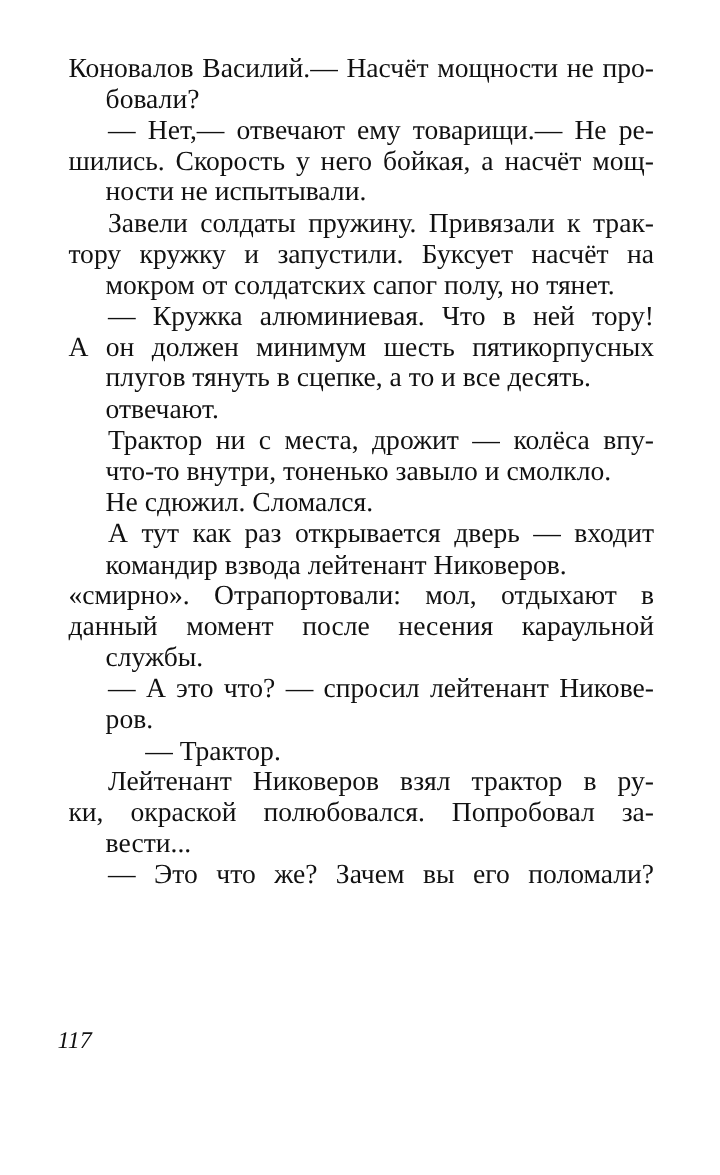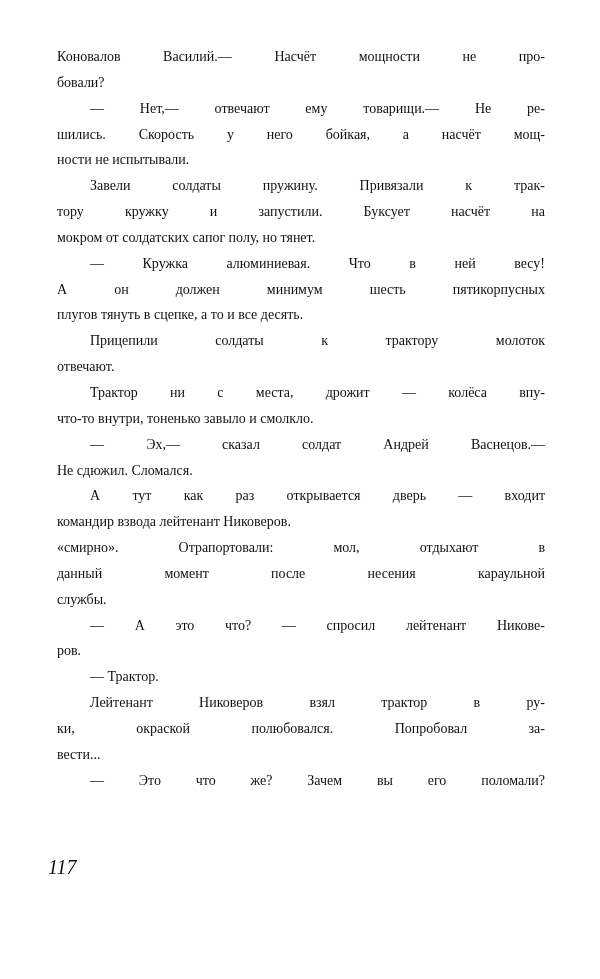--- a/index.html
+++ b/index.html
@@ -1,53 +1,51 @@
 <!DOCTYPE html>
 <html><head>
 <meta charset="utf-8">
 <style>
   html, body { margin: 0; padding: 0; background: #ffffff; }
   body { width: 600px; height: 979px; position: relative; overflow: hidden; }
   .page {
     position: absolute; left: 57px; top: 44px; width: 488px;
     font-family: "Liberation Serif", "DejaVu Serif", serif;
-    font-size: 14px; color: #111111;
+    font-size: 23px; color: #111111;
   }
   .line {
     height: 25.85px; line-height: 25.85px; white-space: nowrap;
     text-align: justify; text-align-last: justify; overflow: visible;
   }
-  .line.last { text-align-last: left; }
+  .line.last { text-align-last: left; margin-left: 31px; }
   .line.indent { padding-left: 33px; }
   .page-number {
     position: absolute; left: 0; width: 600px; top: 856px;
     text-align: left; font-family: "Liberation Serif", "DejaVu Serif", serif;
     font-size: 20px; font-style: italic; font-weight: normal; color: #111111; margin-left: 48px;
   }
 </style>
 </head>
 <body>
 
 <div class="page">
   <div class="line">Коновалов Василий.— Насчёт мощности не про-</div>
   <div class="line last">бовали?</div>
   <div class="line indent">— Нет,— отвечают ему товарищи.— Не ре-</div>
   <div class="line">шились. Скорость у него бойкая, а насчёт мощ-</div>
   <div class="line last">ности не испытывали.</div>
   <div class="line indent">Завели солдаты пружину. Привязали к трак-</div>
   <div class="line">тору кружку и запустили. Буксует насчёт на</div>
   <div class="line last">мокром от солдатских сапог полу, но тянет.</div>
-  <div class="line indent">— Кружка алюминиевая. Что в ней весу!</div>
+  <div class="line indent">— Кружка алюминиевая. Что в ней тору!</div>
   <div class="line">А он должен минимум шесть пятикорпусных</div>
   <div class="line last">плугов тянуть в сцепке, а то и все десять.</div>
-  <div class="line indent">Прицепили солдаты к трактору молоток</div>
   <div class="line last">отвечают.</div>
   <div class="line indent">Трактор ни с места, дрожит — колёса впу-</div>
   <div class="line last">что-то внутри, тоненько завыло и смолкло.</div>
-  <div class="line indent">— Эх,— сказал солдат Андрей Васнецов.—</div>
   <div class="line last">Не сдюжил. Сломался.</div>
   <div class="line indent">А тут как раз открывается дверь — входит</div>
   <div class="line last">командир взвода лейтенант Никоверов.</div>
   <div class="line">«смирно». Отрапортовали: мол, отдыхают в</div>
   <div class="line">данный момент после несения караульной</div>
   <div class="line last">службы.</div>
   <div class="line indent">— А это что? — спросил лейтенант Никове-</div>
   <div class="line last">ров.</div>
   <div class="line indent last">— Трактор.</div>
   <div class="line indent">Лейтенант Никоверов взял трактор в ру-</div>

